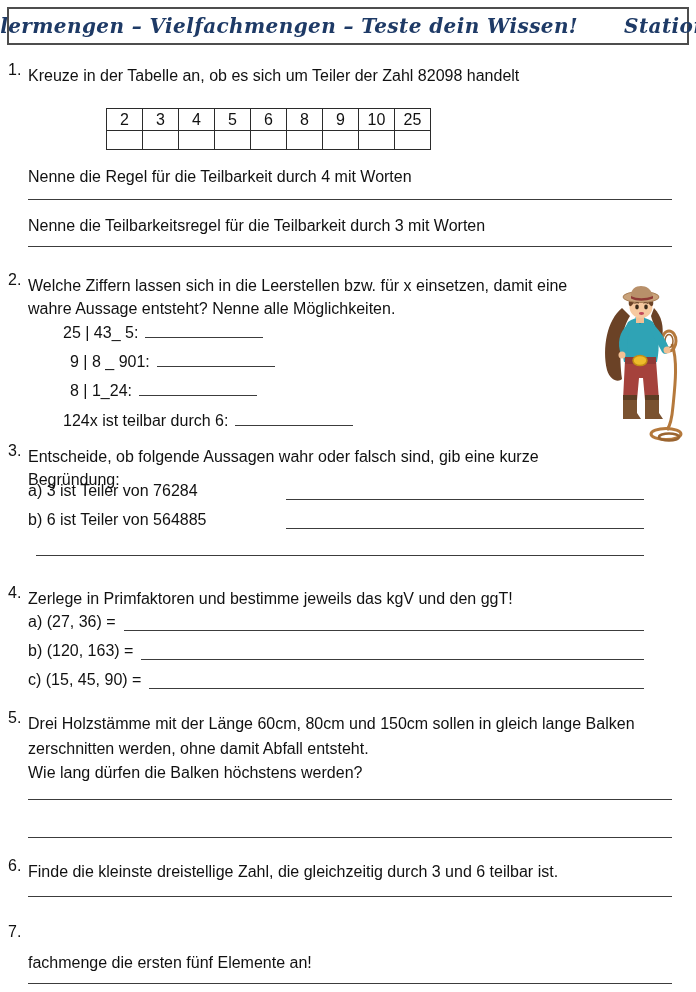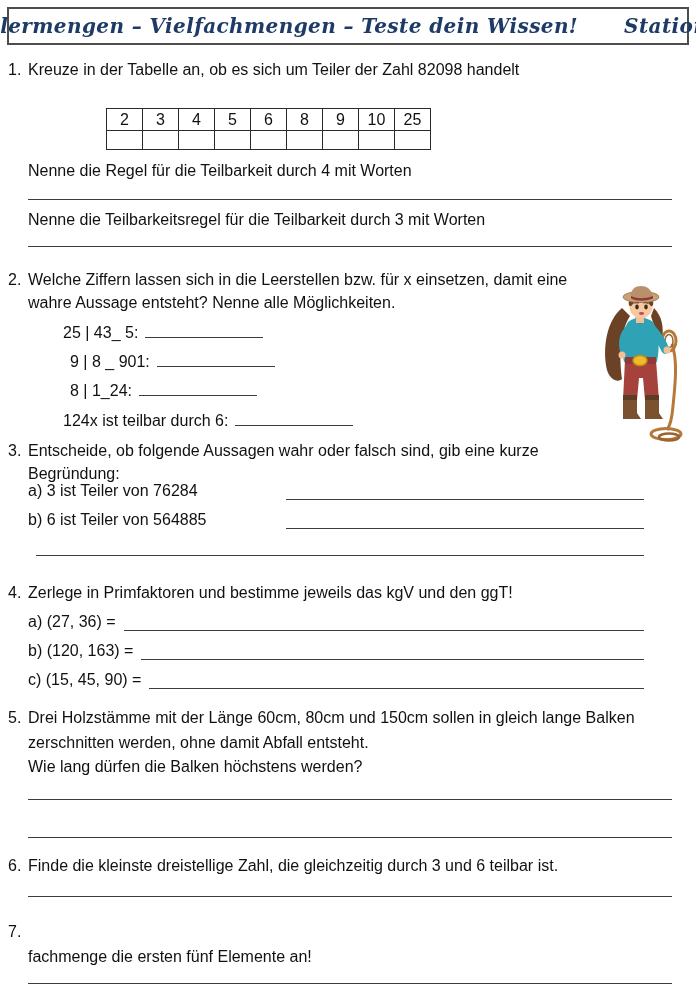--- a/index.html
+++ b/index.html
@@ -15,21 +15,21 @@
     border:2px solid #4d4d4d;background:#fff;
     display:flex;align-items:center;justify-content:center;gap:46px;
   }
   .header-title,.header-station{
     font-family:"DejaVu Serif",serif;font-style:italic;font-weight:bold;
     font-size:20px;color:#1e3a66;letter-spacing:.4px;white-space:nowrap;
   }
   
   .qrow{left:8px;width:680px;display:flex;line-height:20px;}
   .qnum{flex:none;width:20px;}
-  .qtext{flex:none;white-space:nowrap;}
+  .qtext{flex:none;white-space:nowrap;margin-top:6px;}
   .cont{padding-left:20px;}
   
   table.divtable{position:absolute;left:106px;top:108px;border-collapse:collapse;}
   table.divtable td{
     width:35px;border:1px solid #2b2b2b;text-align:center;
     padding:0;font-size:16px;
   }
   table.divtable tr.hdr td{height:21px;}
   table.divtable tr.ans td{height:18px;}
   

